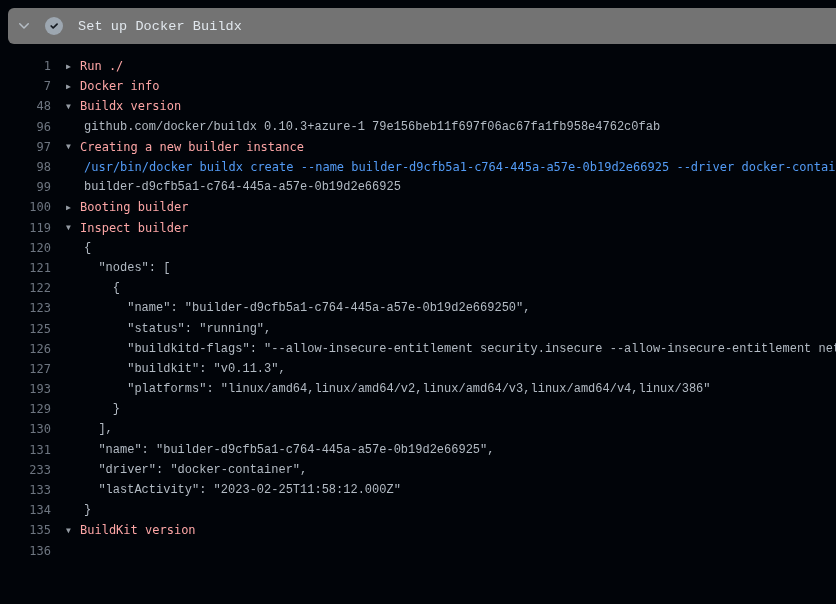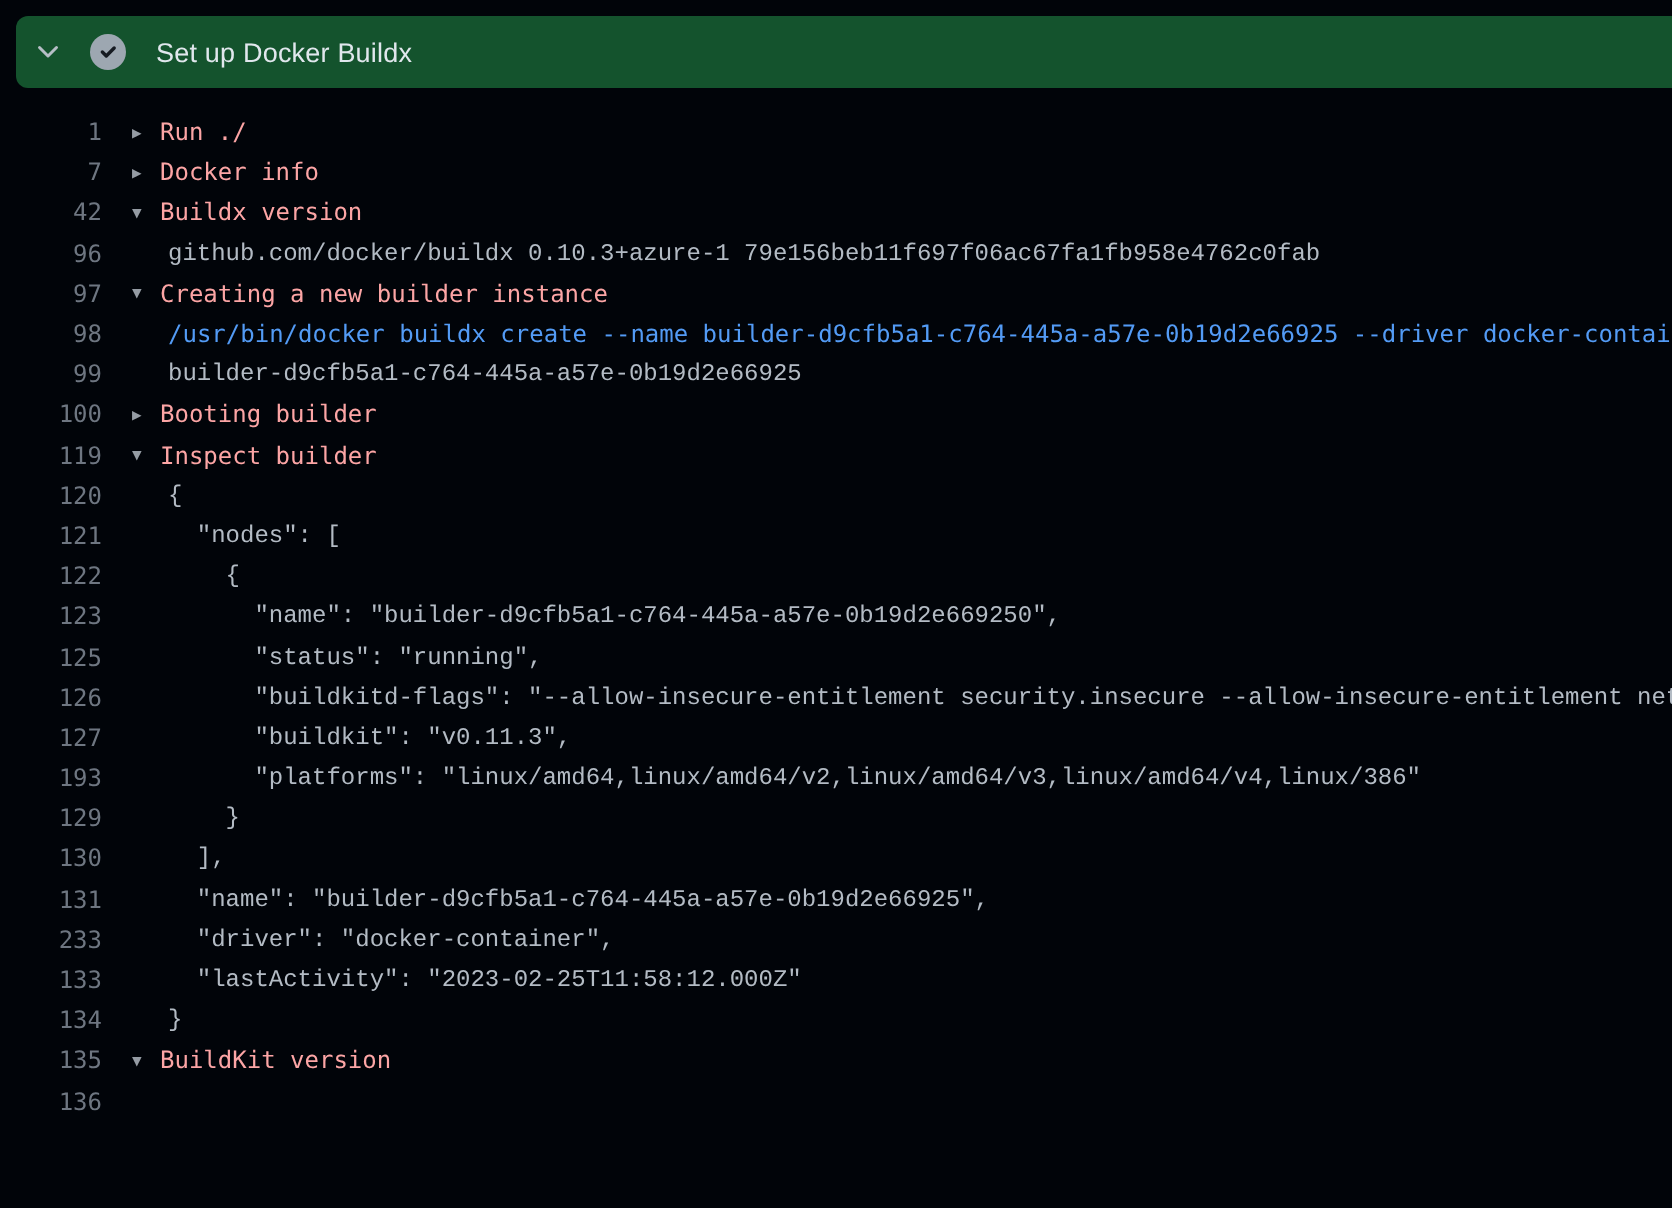--- a/index.html
+++ b/index.html
@@ -6,25 +6,26 @@
     margin: 0; padding: 0;
     width: 836px; height: 604px;
     background: #010409;
     overflow: hidden;
     font-family: "Liberation Sans", sans-serif;
   }
   .step-header {
     position: absolute;
     left: 8px; top: 8px;
     width: 828px; height: 36px;
-    background: #14532d;
+    background: #737373;
     border-radius: 6px 0 0 6px;
     display: flex;
     align-items: center;
     cursor: pointer;
+    font-family: Liberation Mono, monospace;
   }
   .chev {
     width: 16px; height: 16px;
     margin-left: 8px;
     display: inline-flex; align-items: center; justify-content: center;
     flex: none;
   }
   .status-ico {
     width: 18px; height: 18px;
     margin-left: 13px;
@@ -107,21 +108,21 @@
         </span>
       </div>
       <div class="row">
         <span class="num">7</span>
         <span class="content">
           <span class="arrow">▶</span>
           <span class="txt group">Docker info</span>
         </span>
       </div>
       <div class="row">
-        <span class="num">42</span>
+        <span class="num">48</span>
         <span class="content">
           <span class="arrow">▼</span>
           <span class="txt group">Buildx version</span>
         </span>
       </div>
       <div class="row">
         <span class="num">96</span>
         <span class="content">
           <span class="txt output">github.com/docker/buildx 0.10.3+azure-1 79e156beb11f697f06ac67fa1fb958e4762c0fab</span>
         </span>

